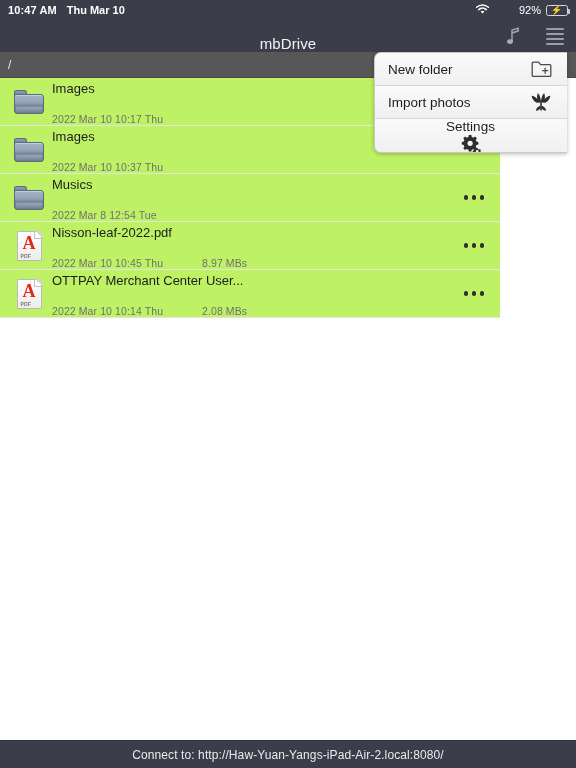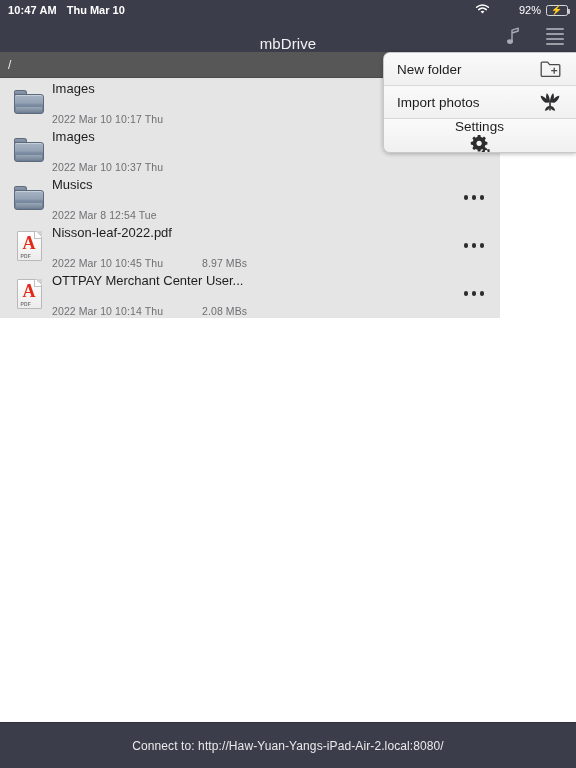--- a/index.html
+++ b/index.html
@@ -62,21 +62,21 @@
     padding:0 8px;
     border-bottom:1px solid #4a4a4a;
   }
   .path-text { color:#e9e9e9; font-size:12px; }
 
   
   .filelist { position:absolute; top:78px; left:0; width:576px; }
   .row {
     position:relative; height:48px; width:500px;
     display:flex; align-items:center;
-    background:#e5e5e5;
+    background:#bef264;
     border-bottom:1px solid #e4e4e4;
   }
   .row-icon { width:42px; margin-left:8px; display:flex; align-items:center; justify-content:center; }
   .row-body { flex:1; display:flex; flex-direction:column; justify-content:center; margin-left:2px; height:100%; padding-top:2px; }
   .row-name { font-size:13px; color:#1d1d1f; line-height:17px; }
   .row-meta { display:flex; align-items:center; margin-top:16px; }
   .row-date { font-size:10.5px; color:#6f6f74; letter-spacing:.1px; width:150px; }
   .row-size { font-size:10.5px; color:#6f6f74; letter-spacing:.1px; }
   .row-more {
     width:52px; height:48px; display:flex; align-items:center; justify-content:center; gap:3.5px;
@@ -122,41 +122,41 @@
     font-family:"Liberation Serif", serif;
     text-align:center;
   }
   .ic-pdf .lbl {
     position:absolute; left:4px; bottom:2px;
     font-size:5px; font-weight:700; color:#7a7a7a; letter-spacing:.2px;
   }
 
   
   .menu {
-    position:absolute; top:52px; left:383px; width:193px;
+    position:absolute; top:52px; left:374px; width:193px;
     background:linear-gradient(#f7f7f7,#ededed);
     border-radius:7px 0 0 7px;
     border:1px solid #c9c9c9; border-right:none;
     box-shadow:0 1px 4px rgba(0,0,0,.28);
     overflow:hidden;
     z-index:20;
   }
   .menu-item {
     height:33px; display:flex; align-items:center;
     padding:0 14px 0 13px;
     border-bottom:1px solid #d8d8d8;
     background:linear-gradient(#fafafa,#f0f0f0);
   }
   .menu-item:last-child { border-bottom:none;flex-direction:column; }
   .menu-label { font-size:13.5px; color:#1c1c1e; flex:1; }
   .menu-icon { width:24px; height:24px; display:flex; align-items:center; justify-content:center; color:#4a4a4a; }
 
   
   .bottombar {
-    position:absolute; left:0; bottom:0; width:576px; height:46px;
+    position:absolute; left:0; bottom:0; width:576px; height:28px;
     background:#3b3e4a;
     display:flex; align-items:center; justify-content:center;
     border-top:1px solid #2f323c;
   }
   .bottom-text { color:#eaeaec; font-size:12px; letter-spacing:.1px; }
 </style>
 </head>
 <body>
 
 <div id="app">

